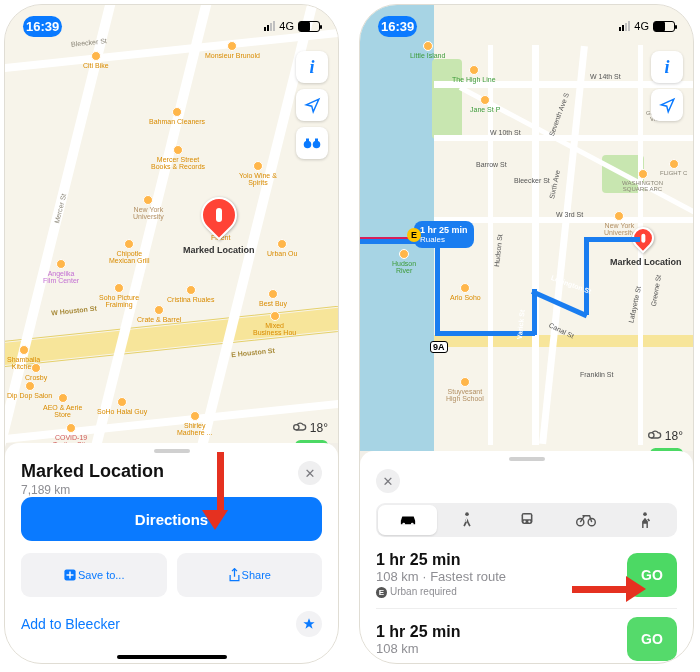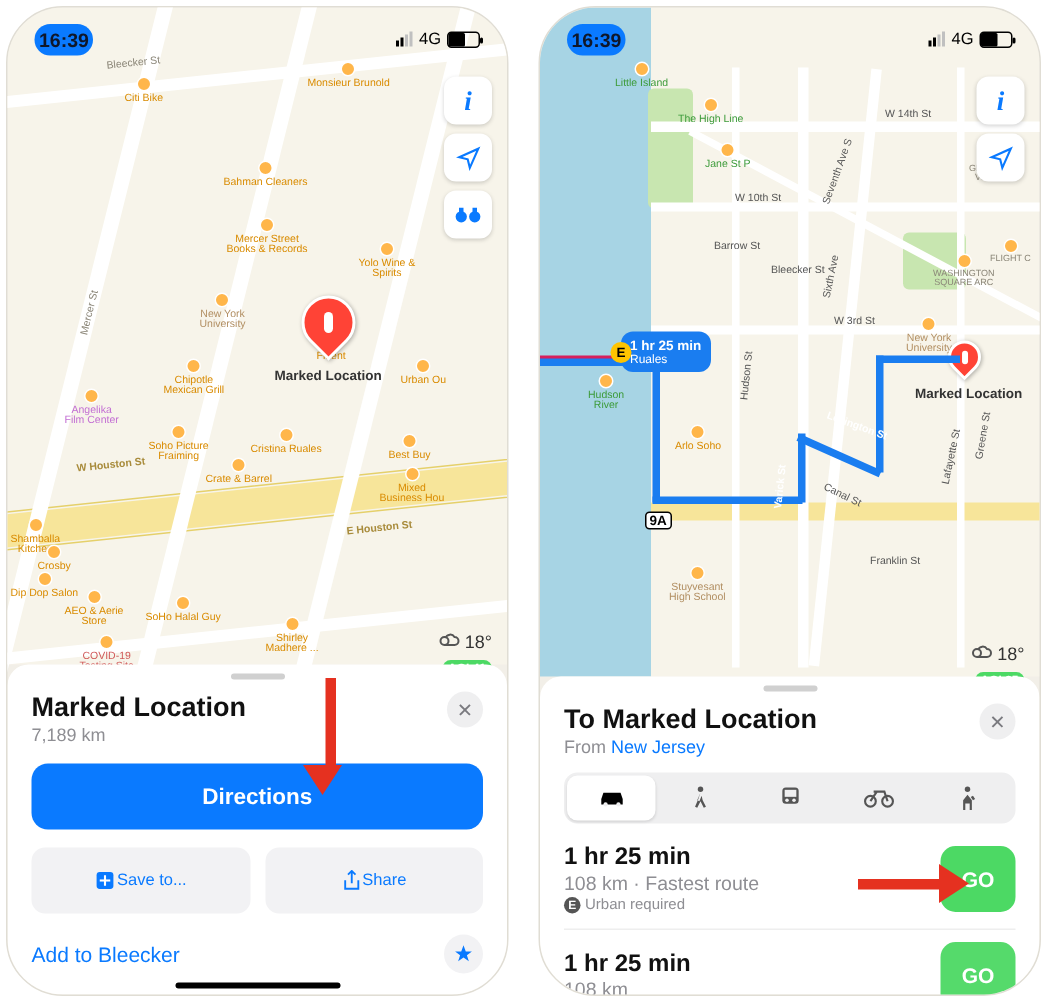--- a/index.html
+++ b/index.html
@@ -1,20 +1,20 @@
 <!DOCTYPE html>
 <html><head>
 <meta charset="utf-8">
 <style>
   * { box-sizing: border-box; margin: 0; padding: 0; font-family: -apple-system, "Helvetica Neue", Arial, sans-serif; }
   body { background:#fff; width:700px; height:672px; display:flex; gap:20px; padding:4px; }
   .phone { width:335px; height:660px; border-radius:38px; background:#f2efe8; position:relative; overflow:hidden; border:1px solid #e0ddd4; }
   
   .status { position:absolute; top:8px; left:0; right:0; height:26px; display:flex; align-items:center; justify-content:space-between; padding:0 18px; z-index:30;}
-  .time-pill { background:#0a7aff; color:#0f172a; font-size:13px; font-weight:600; padding:3px 3px; border-radius:13px;}
+  .time-pill { background:#0a7aff; color:#ffffff; font-size:13px; font-weight:600; padding:3px 3px; border-radius:13px;}
   .status-right { display:flex; align-items:center; gap:4px; font-size:11px; color:#000;}
   .sig{display:inline-flex;gap:1px;align-items:end} .sig b{width:2px;background:#000;display:block} .sig b:nth-child(1){height:4px}.sig b:nth-child(2){height:6px}.sig b:nth-child(3){height:8px;background:#c0c0c0}.sig b:nth-child(4){height:10px;background:#c0c0c0}
   .batt{width:22px;height:11px;border:1px solid #000;border-radius:3px;position:relative}
   .batt:after{content:"";position:absolute;right:-3px;top:3px;width:2px;height:4px;background:#000;border-radius:1px}
   .batt i{display:block;height:100%;width:55%;background:#000;border-radius:1px}
   
   .map{position:absolute;inset:0;bottom:220px; background:#f7f4ea;}
   .mapB{bottom:212px;}
   .water{position:absolute;left:0;top:0;bottom:0;width:74px;background:#a7d4e4}
   .park{position:absolute;background:#c8e6b0;border-radius:4px}
@@ -36,21 +36,21 @@
   
   .sheet{position:absolute;left:0;right:0;bottom:0;background:#fff;border-radius:14px 14px 0 0;padding:12px 16px 8px;z-index:25}
   .sheetA{height:220px}
   .sheetB{height:212px}
   .grab{width:36px;height:4px;background:#d0d0d0;border-radius:2px;margin:-6px auto 8px}
   .shead{display:flex;align-items:flex-start;justify-content:space-between}
   .stitle{font-size:18px;font-weight:700;color:#111}
   .ssub{font-size:12px;color:#8e8e93;margin-top:1px}
   .ssub a{color:#0a7aff;text-decoration:none}
   .close{width:24px;height:24px;border-radius:50%;background:#efeff0;color:#7a7a7f;font-size:13px;display:flex;align-items:center;justify-content:center}
-  .dirbtn{margin-top:12px;background:#0a7aff;color:#fff;border-radius:11px;height:44px;display:flex;align-items:center;justify-content:center;font-size:15px;font-weight:600}
+  .dirbtn{background:#0a7aff;color:#fff;border-radius:11px;height:44px;display:flex;align-items:center;justify-content:center;font-size:15px;font-weight:600}
   .row2{display:flex;gap:10px;margin-top:12px}
   .pill{flex:1;background:#f2f2f4;border-radius:9px;height:44px;display:flex;flex-direction:row;align-items:center;justify-content:center;font-size:11px;color:#0a7aff;gap:1px}
   .addfav{margin-top:14px;font-size:14px;color:#0a7aff;display:flex;align-items:center;justify-content:space-between}
   .star{width:26px;height:26px;border-radius:50%;background:#f2f2f4;display:flex;align-items:center;justify-content:center;color:#0a7aff}
   .home-ind{position:absolute;bottom:4px;left:50%;transform:translateX(-50%);width:110px;height:4px;background:#000;border-radius:3px;z-index:40}
   
   .modeseg{margin-top:10px;background:#efeff0;border-radius:9px;height:34px;display:flex;padding:2px;gap:0}
   .modeseg div{flex:1;display:flex;align-items:center;justify-content:center;font-size:14px;color:#333;border-radius:7px}
   .modeseg div.act{background:#fff;box-shadow:0 1px 2px rgba(0,0,0,.12)}
   .route{margin-top:14px;display:flex;align-items:center;justify-content:space-between;border-bottom:1px solid #eee;padding-bottom:10px}
@@ -310,24 +310,20 @@
           <path d="M8 13h10a4 4 0 0 0 0-8 5 5 0 0 0-9 1"></path>
         </svg>
       <span>18°</span>
     </div>
     <div class="aqi" style="position:absolute;right:10px;bottom:-8px;z-index:10">AQI 35</div>
   </div>
 
   <div class="sheet sheetB">
     <div class="grab"></div>
     <div class="shead">
-      <div>
-        <div class="stitle">To Marked Location</div>
-        <div class="ssub"><span>From </span><a>New Jersey</a></div>
-      </div>
       <div class="close">✕</div>
     </div>
     <div class="modeseg">
       <div class="act">
           <svg width="20" height="14" viewBox="0 0 28 18" fill="#000">
             <path d="M4 10l2-6h16l2 6v5H4z"></path>
             <circle cx="8" cy="15" r="2" fill="#efeff0"></circle>
             <circle cx="20" cy="15" r="2" fill="#efeff0"></circle>
           </svg>
         </div>

